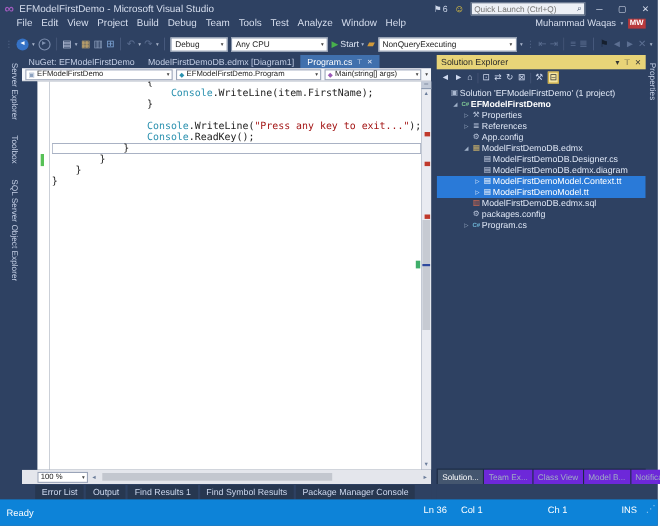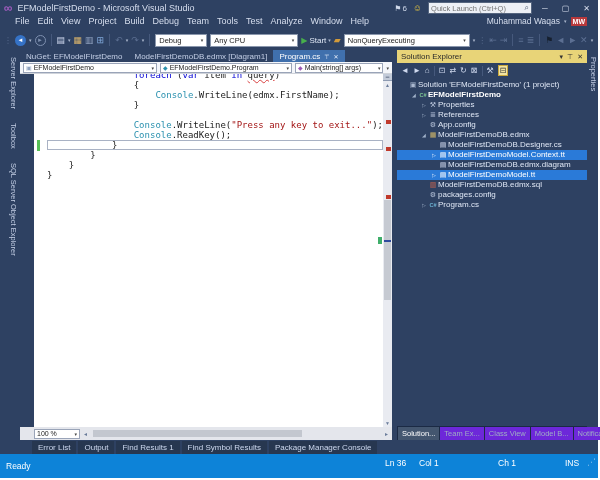--- a/index.html
+++ b/index.html
@@ -294,23 +294,22 @@
         <span class="nav-ovf">▾</span>
       </div>
 
       <div class="editor-body">
         <div class="e-band"></div>
         <div class="e-gutter">
           <div class="change-bar"></div>
         </div>
         <div class="e-code">
           <div class="code-lines">
-              <div class="line"><span class="tok-p">                </span><span class="tok-k">foreach</span><span class="tok-p"> (</span><span class="tok-k">var</span><span class="tok-p"> item </span><span class="tok-k">in</span><span class="tok-p"> </span><span class="tok-e">query</span><span class="tok-p">)</span></div>
               <div class="line"><span class="tok-p">                {</span></div>
-              <div class="line"><span class="tok-p">                    </span><span class="tok-t">Console</span><span class="tok-p">.WriteLine(edmx.FirstName);</span></div>
+              <div class="line"><span class="tok-p">                    </span><span class="tok-t">Console</span><span class="tok-p">.WriteLine(item.FirstName);</span></div>
               <div class="line"><span class="tok-p">                }</span></div>
               <div class="line"><span class="tok-p"></span></div>
               <div class="line"><span class="tok-p">                </span><span class="tok-t">Console</span><span class="tok-p">.WriteLine(</span><span class="tok-s">"Press any key to exit..."</span><span class="tok-p">);</span></div>
               <div class="line"><span class="tok-p">                </span><span class="tok-t">Console</span><span class="tok-p">.ReadKey();</span></div>
               <div class="line current"><span class="tok-p">            }</span></div>
               <div class="line"><span class="tok-p">        }</span></div>
               <div class="line"><span class="tok-p">    }</span></div>
               <div class="line"><span class="tok-p">}</span></div>
             </div>
         </div>
@@ -401,29 +400,29 @@
           <div class="trow" style="padding-left: 23px;">
             <span class="texp">◢</span>
             <span class="ticon ic-edmx">▦</span>
             <span class="tlabel">ModelFirstDemoDB.edmx</span>
           </div>
           <div class="trow" style="padding-left: 33px;">
             <span class="texp"></span>
             <span class="ticon ic-file">▤</span>
             <span class="tlabel">ModelFirstDemoDB.Designer.cs</span>
           </div>
+          <div class="trow" style="padding-left: 33px;">
+            <span class="texp"></span>
+            <span class="ticon ic-file">▤</span>
+            <span class="tlabel">ModelFirstDemoDB.edmx.diagram</span>
+          </div>
           <div class="trow selected" style="padding-left: 33px;">
             <span class="texp">▷</span>
             <span class="ticon ic-tt">▤</span>
             <span class="tlabel">ModelFirstDemoModel.Context.tt</span>
-          </div>
-          <div class="trow" style="padding-left: 33px;">
-            <span class="texp"></span>
-            <span class="ticon ic-file">▤</span>
-            <span class="tlabel">ModelFirstDemoDB.edmx.diagram</span>
           </div>
           <div class="trow selected" style="padding-left: 33px;">
             <span class="texp">▷</span>
             <span class="ticon ic-tt">▤</span>
             <span class="tlabel">ModelFirstDemoModel.tt</span>
           </div>
           <div class="trow" style="padding-left: 23px;">
             <span class="texp"></span>
             <span class="ticon ic-sql">▥</span>
             <span class="tlabel">ModelFirstDemoDB.edmx.sql</span>

